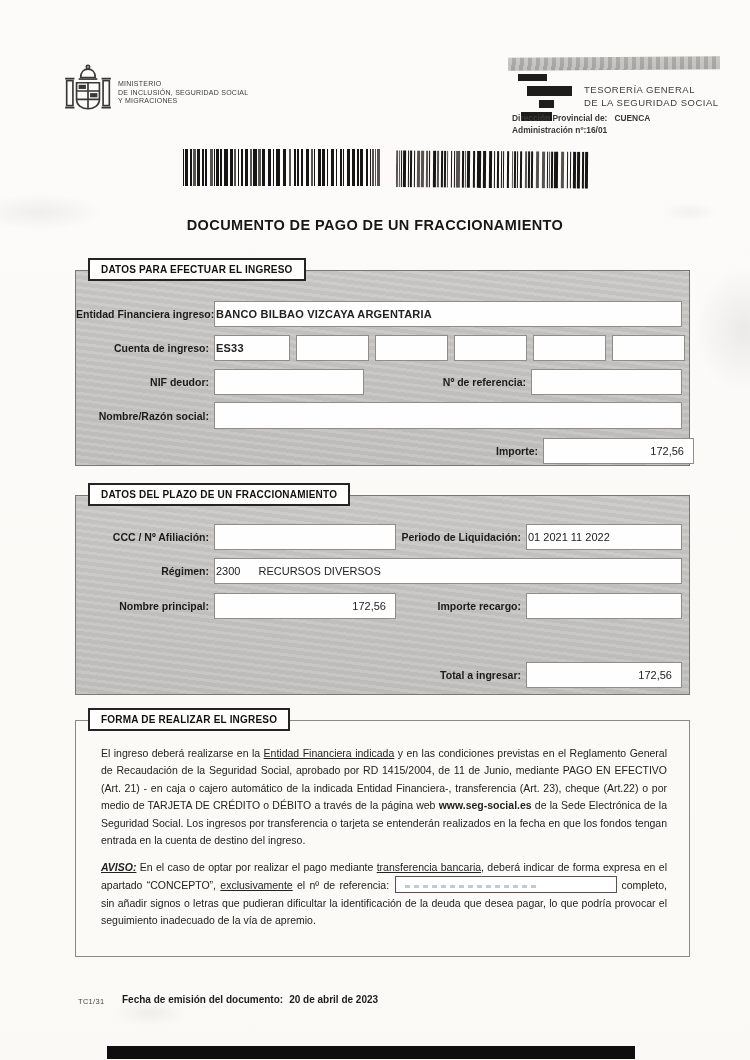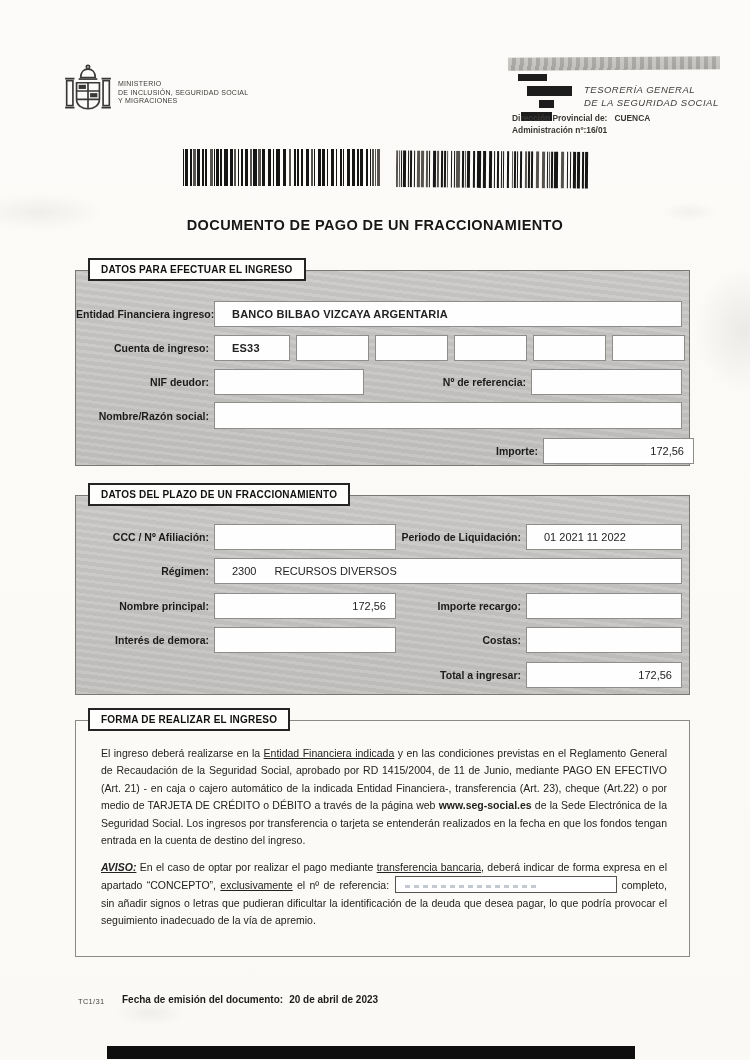--- a/index.html
+++ b/index.html
@@ -39,21 +39,21 @@
   .panel.gray{background:
       repeating-linear-gradient(7deg, rgba(255,255,255,.06) 0 3px, rgba(0,0,0,.035) 3px 7px),
       linear-gradient(180deg,#cbcac8,#c3c2c0);}
   .panel.lite{background:#fbfaf7;border-color:#8b8984;}
 
   
   .frow{position:absolute;left:0;display:flex;align-items:center;height:26px;width:100%;}
   .flabel{flex:none;font-size:10.5px;font-weight:bold;color:#1b1b1b;text-align:right;white-space:nowrap;}
   .fbox{flex:none;box-sizing:border-box;height:26px;margin-left:5px;background:#fefefe;border:1px solid #8f8d89;
     display:flex;align-items:center;font-size:11px;color:#222;white-space:nowrap;overflow:hidden;}
-  .val-left{padding-left:17px;}
+  .val-left{padding-left:1px;}
   .val-right{justify-content:flex-end;padding-right:9px;}
   .bold-val{font-weight:bold;letter-spacing:.2px;}
   .gap-val{margin-left:18px;}
 
   
   .para{position:absolute;font-size:10.5px;line-height:17.4px;text-align:justify;color:#222;}
   .para .u{text-decoration:underline;}
   .para .b{font-weight:bold;}
   .para .i{font-style:italic;}
   .ref-box{display:inline-block;width:222px;height:17px;box-sizing:border-box;background:#fff;border:1px solid #55534f;
@@ -91,21 +91,21 @@
     <div>Y MIGRACIONES</div>
   </div>
 
   <div class="abs scan-bar" style="left:508px;top:57px;width:212px;height:13px;transform:rotate(-.4deg);"></div>
   <svg class="abs" style="left:518px;top:74px;" width="58" height="48" viewBox="0 0 58 48">
     <rect x="0" y="0" width="29" height="7" fill="#1d1d1d"></rect>
     <rect x="9" y="12" width="45" height="10" fill="#1d1d1d"></rect>
     <rect x="21" y="26" width="15" height="8" fill="#1d1d1d"></rect>
     <rect x="3" y="38" width="31" height="9" fill="#1d1d1d"></rect>
   </svg>
-  <div class="abs tgss-name" style="left:584px;top:84px;font-style:italic;">
+  <div class="abs tgss-name" style="left:584px;top:84px;">
     <div>TESORERÍA GENERAL</div>
     <div>DE LA SEGURIDAD SOCIAL</div>
   </div>
   <div class="abs tgss-sub" style="left:512px;top:113px;">
     <span>Dirección Provincial de:</span><span class="v">CUENCA</span>
   </div>
   <div class="abs tgss-sub" style="left:512px;top:125px;">Administración nº:16/01</div>
 
   <div class="abs barcode" style="left:183px;top:149px;width:202px;height:37px;">
       <i style="width:1px;background:#151515"></i>
@@ -357,26 +357,20 @@
         <span>2300</span>
         <span class="gap-val">RECURSOS DIVERSOS</span>
       </div>
     </div>
     <div class="frow" style="top:97px;">
       <div class="flabel" style="width:133px;">Nombre principal:</div>
       <div class="fbox val-right" style="width:182px;">172,56</div>
       <div class="flabel" style="width:125px;">Importe recargo:</div>
       <div class="fbox val-left" style="width:156px;"></div>
     </div>
-    <div class="frow" style="top:131px;">
-      <div class="flabel" style="width:133px;">Interés de demora:</div>
-      <div class="fbox val-left" style="width:182px;"></div>
-      <div class="flabel" style="width:125px;">Costas:</div>
-      <div class="fbox val-left" style="width:156px;"></div>
-    </div>
     <div class="frow" style="top:166px;">
       <div class="flabel" style="width:445px;">Total a ingresar:</div>
       <div class="fbox val-right" style="width:156px;">172,56</div>
     </div>
   </div>
 
   <div class="sec-tab" style="left:88px;top:708px;">FORMA DE REALIZAR EL INGRESO</div>
   <div class="panel lite" style="left:75px;top:720px;width:615px;height:237px;">
     <div class="para" style="left:25px;top:24px;width:566px;"><span>El ingreso deberá realizarse en la </span><span class="u">Entidad Financiera indicada</span><span> y en las condiciones previstas en el Reglamento General de Recaudación de la Seguridad Social, aprobado por RD 1415/2004, de 11 de Junio, mediante PAGO EN EFECTIVO (Art. 21) - en caja o cajero automático de la indicada Entidad Financiera-, transferencia (Art. 23), cheque (Art.22) o por medio de TARJETA DE CRÉDITO o DÉBITO a través de la página web </span><span class="b">www.seg-social.es</span><span> de la Sede Electrónica de la Seguridad Social. Los ingresos por transferencia o tarjeta se entenderán realizados en la fecha en que los fondos tengan entrada en la cuenta de destino del ingreso.</span></div>
     <div class="para" style="left:25px;top:138px;width:566px;"><span class="u b i">AVISO:</span><span> En el caso de optar por realizar el pago mediante </span><span class="u">transferencia bancaria</span><span>, deberá indicar de forma expresa en el apartado “CONCEPTO”, </span><span class="u">exclusivamente</span><span> el nº de referencia:</span><span class="ref-box"></span><span> completo, sin añadir signos o letras que pudieran dificultar la identificación de la deuda que desea pagar, lo que podría provocar el seguimiento inadecuado de la vía de apremio.</span></div>

